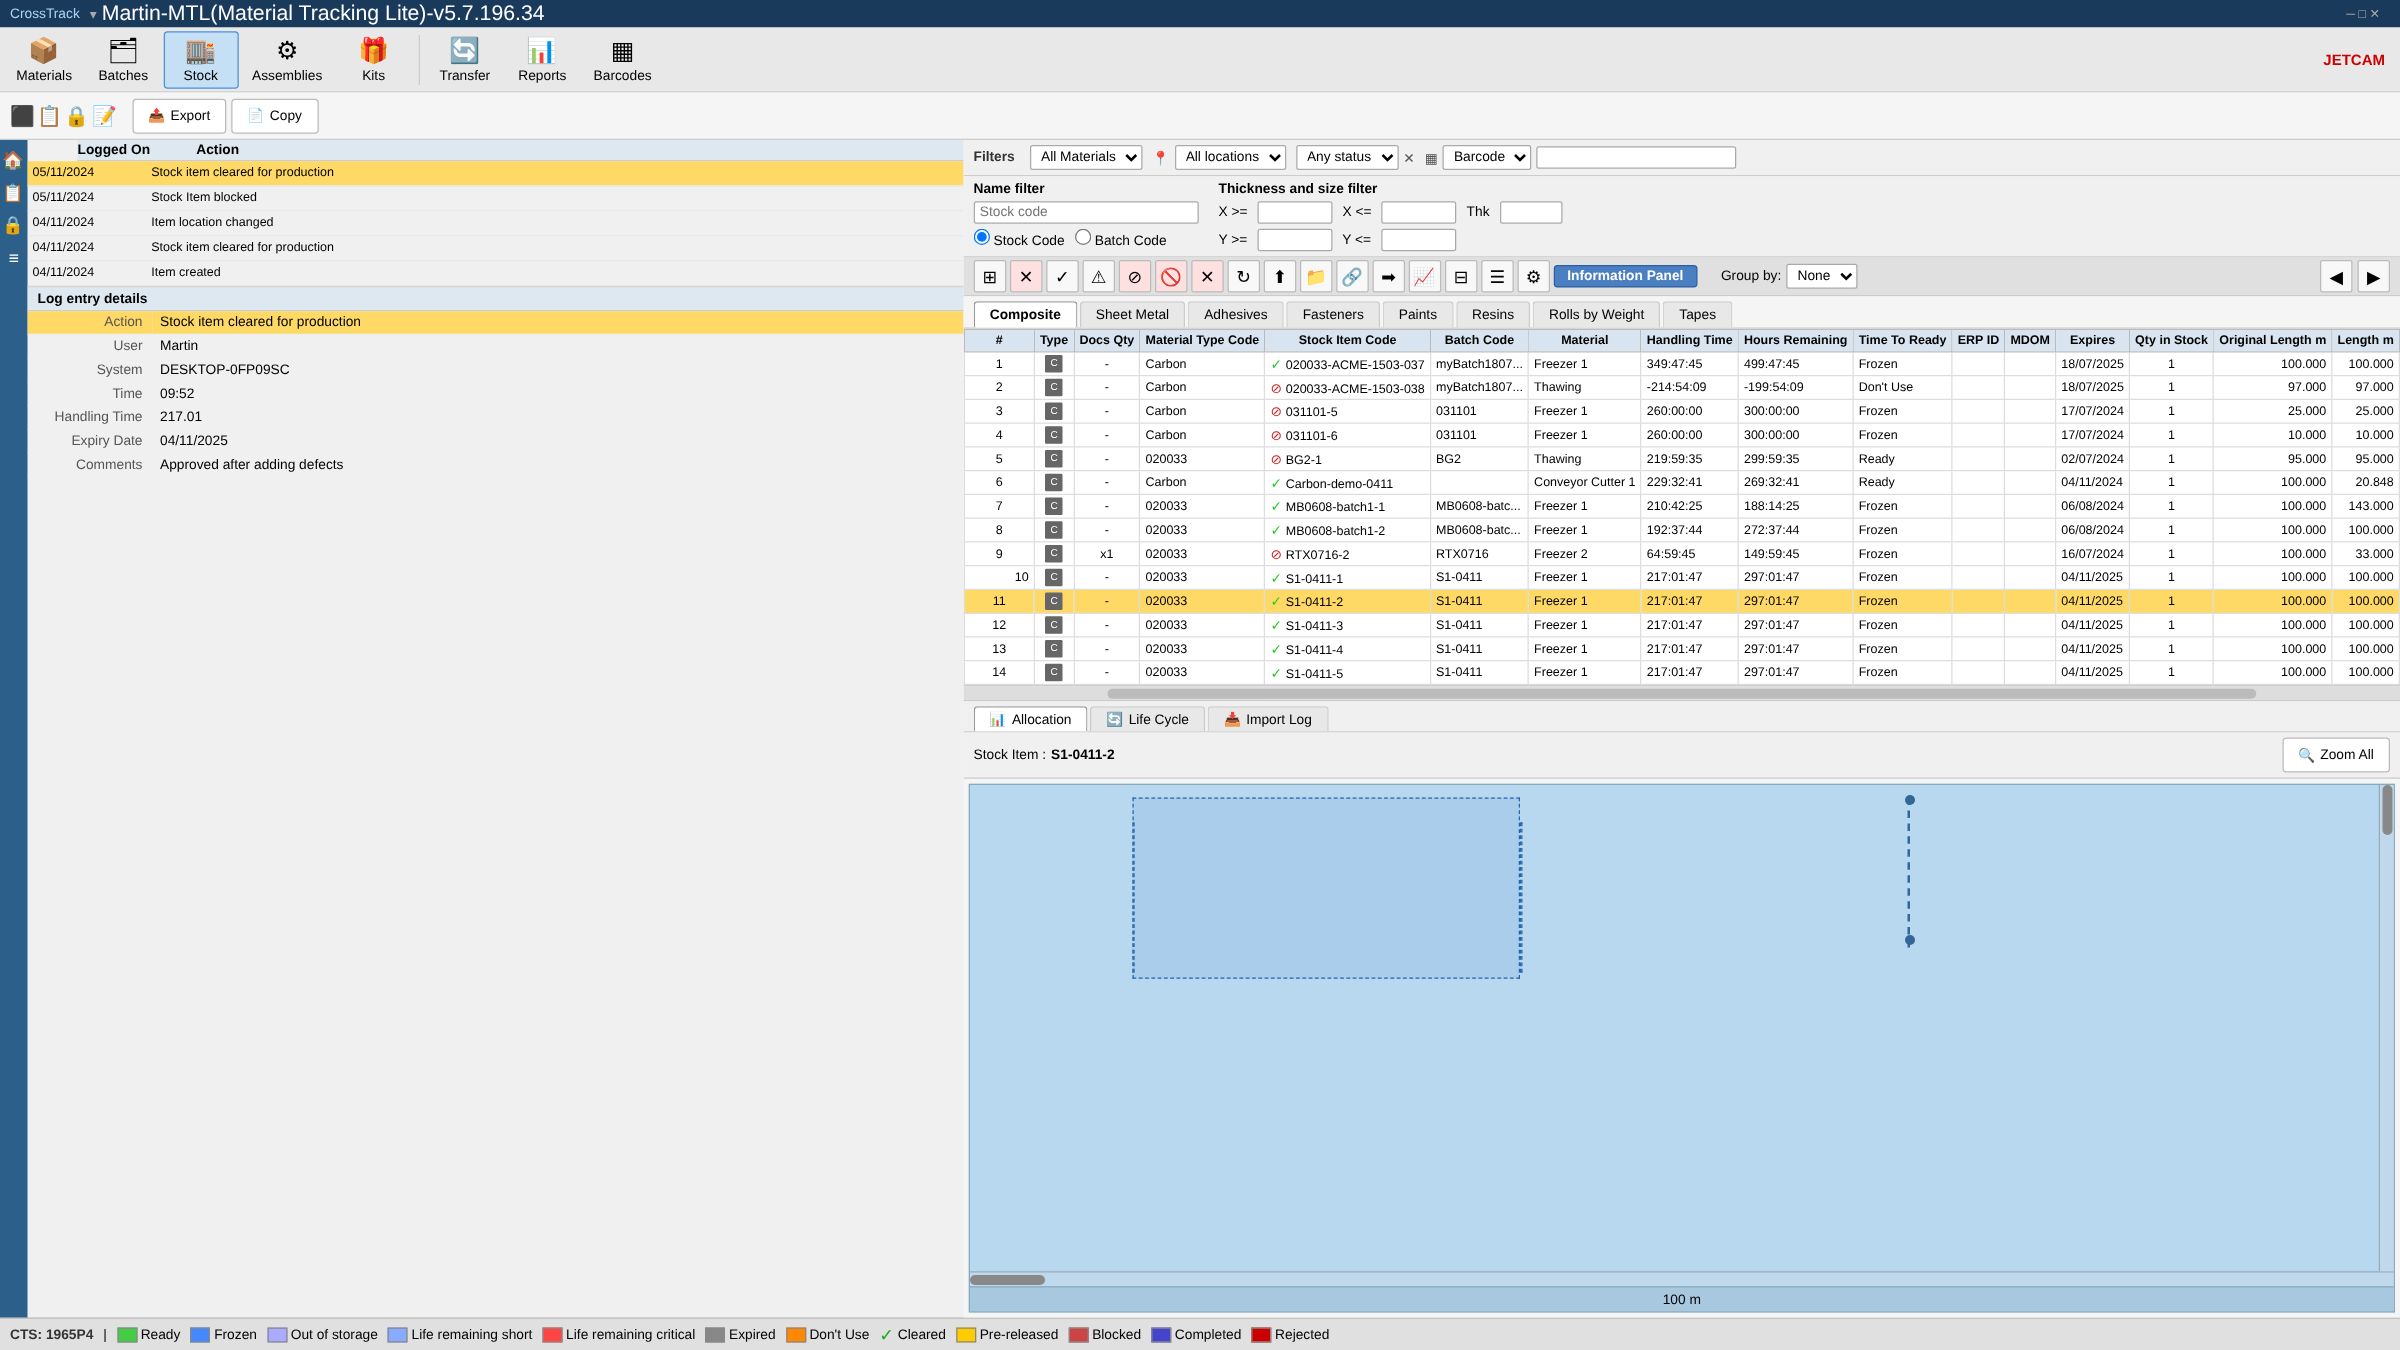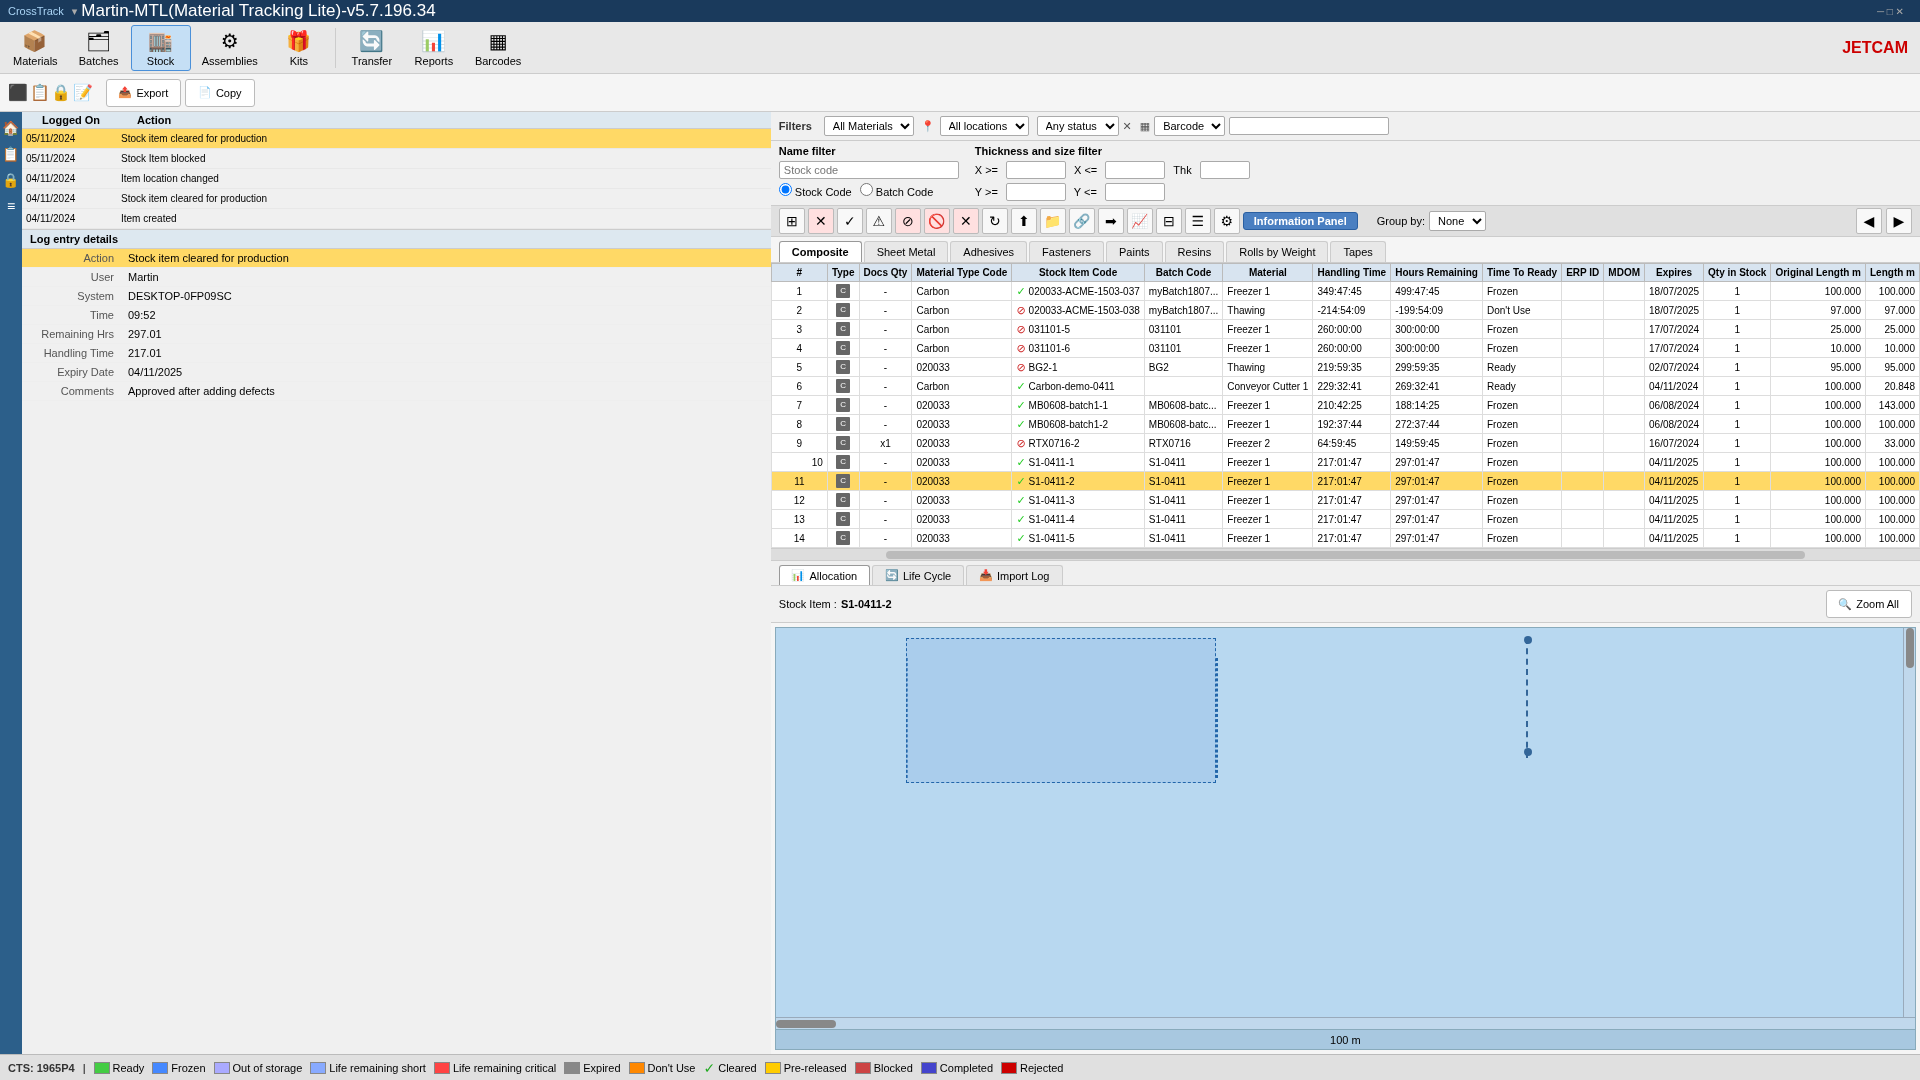--- a/index.html
+++ b/index.html
@@ -40,21 +40,21 @@
       border-radius: 3px;
       min-width: 60px;
       height: 46px;
       font-size: 11px;
       gap: 2px;
     }
     .toolbar-btn.active { background: #c5dff5; border-color: #4a90d9; }
     .toolbar-btn .icon { font-size: 20px; }
     .toolbar-sep { width: 1px; height: 40px; background: #ccc; margin: 0 4px; }
     .logo-area { margin-left: auto; padding-right: 8px; }
-    .logo { font-size: 16px; font-weight: bold; color: #c00; }
+    .logo { font-size: 12px; font-weight: bold; color: #c00; }
 
     
     #action-toolbar {
       height: 38px;
       background: #f5f5f5;
       border-bottom: 1px solid #ccc;
       display: flex;
       align-items: center;
       padding: 0 8px;
       gap: 4px;
@@ -99,22 +99,23 @@
     
     #log-table {
       flex: 0 0 auto;
       overflow: hidden;
     }
     .log-header {
       display: grid;
       grid-template-columns: 95px 1fr;
       background: #dde8f0;
       border-bottom: 1px solid #ccc;
-      padding: 2px 20px;
+      padding: 2px 0;
       font-weight: bold;
+      margin-left: 40px;
     }
     .log-row {
       display: grid;
       grid-template-columns: 95px 1fr;
       border-bottom: 1px solid #e8e8e8;
       padding: 2px 4px;
       cursor: pointer;
       min-height: 20px;
       align-items: center;
     }
@@ -492,24 +493,20 @@
             </tr>
             <tr>
               <td>System</td>
               <td>DESKTOP-0FP09SC</td>
             </tr>
             <tr>
               <td>Time</td>
               <td>09:52</td>
             </tr>
             <tr>
-              <td>Remaining Hrs</td>
-              <td>297.01</td>
-            </tr>
-            <tr>
               <td>Handling Time</td>
               <td>217.01</td>
             </tr>
             <tr>
               <td>Expiry Date</td>
               <td>04/11/2025</td>
             </tr>
             <tr>
               <td>Comments</td>
               <td>Approved after adding defects</td>

